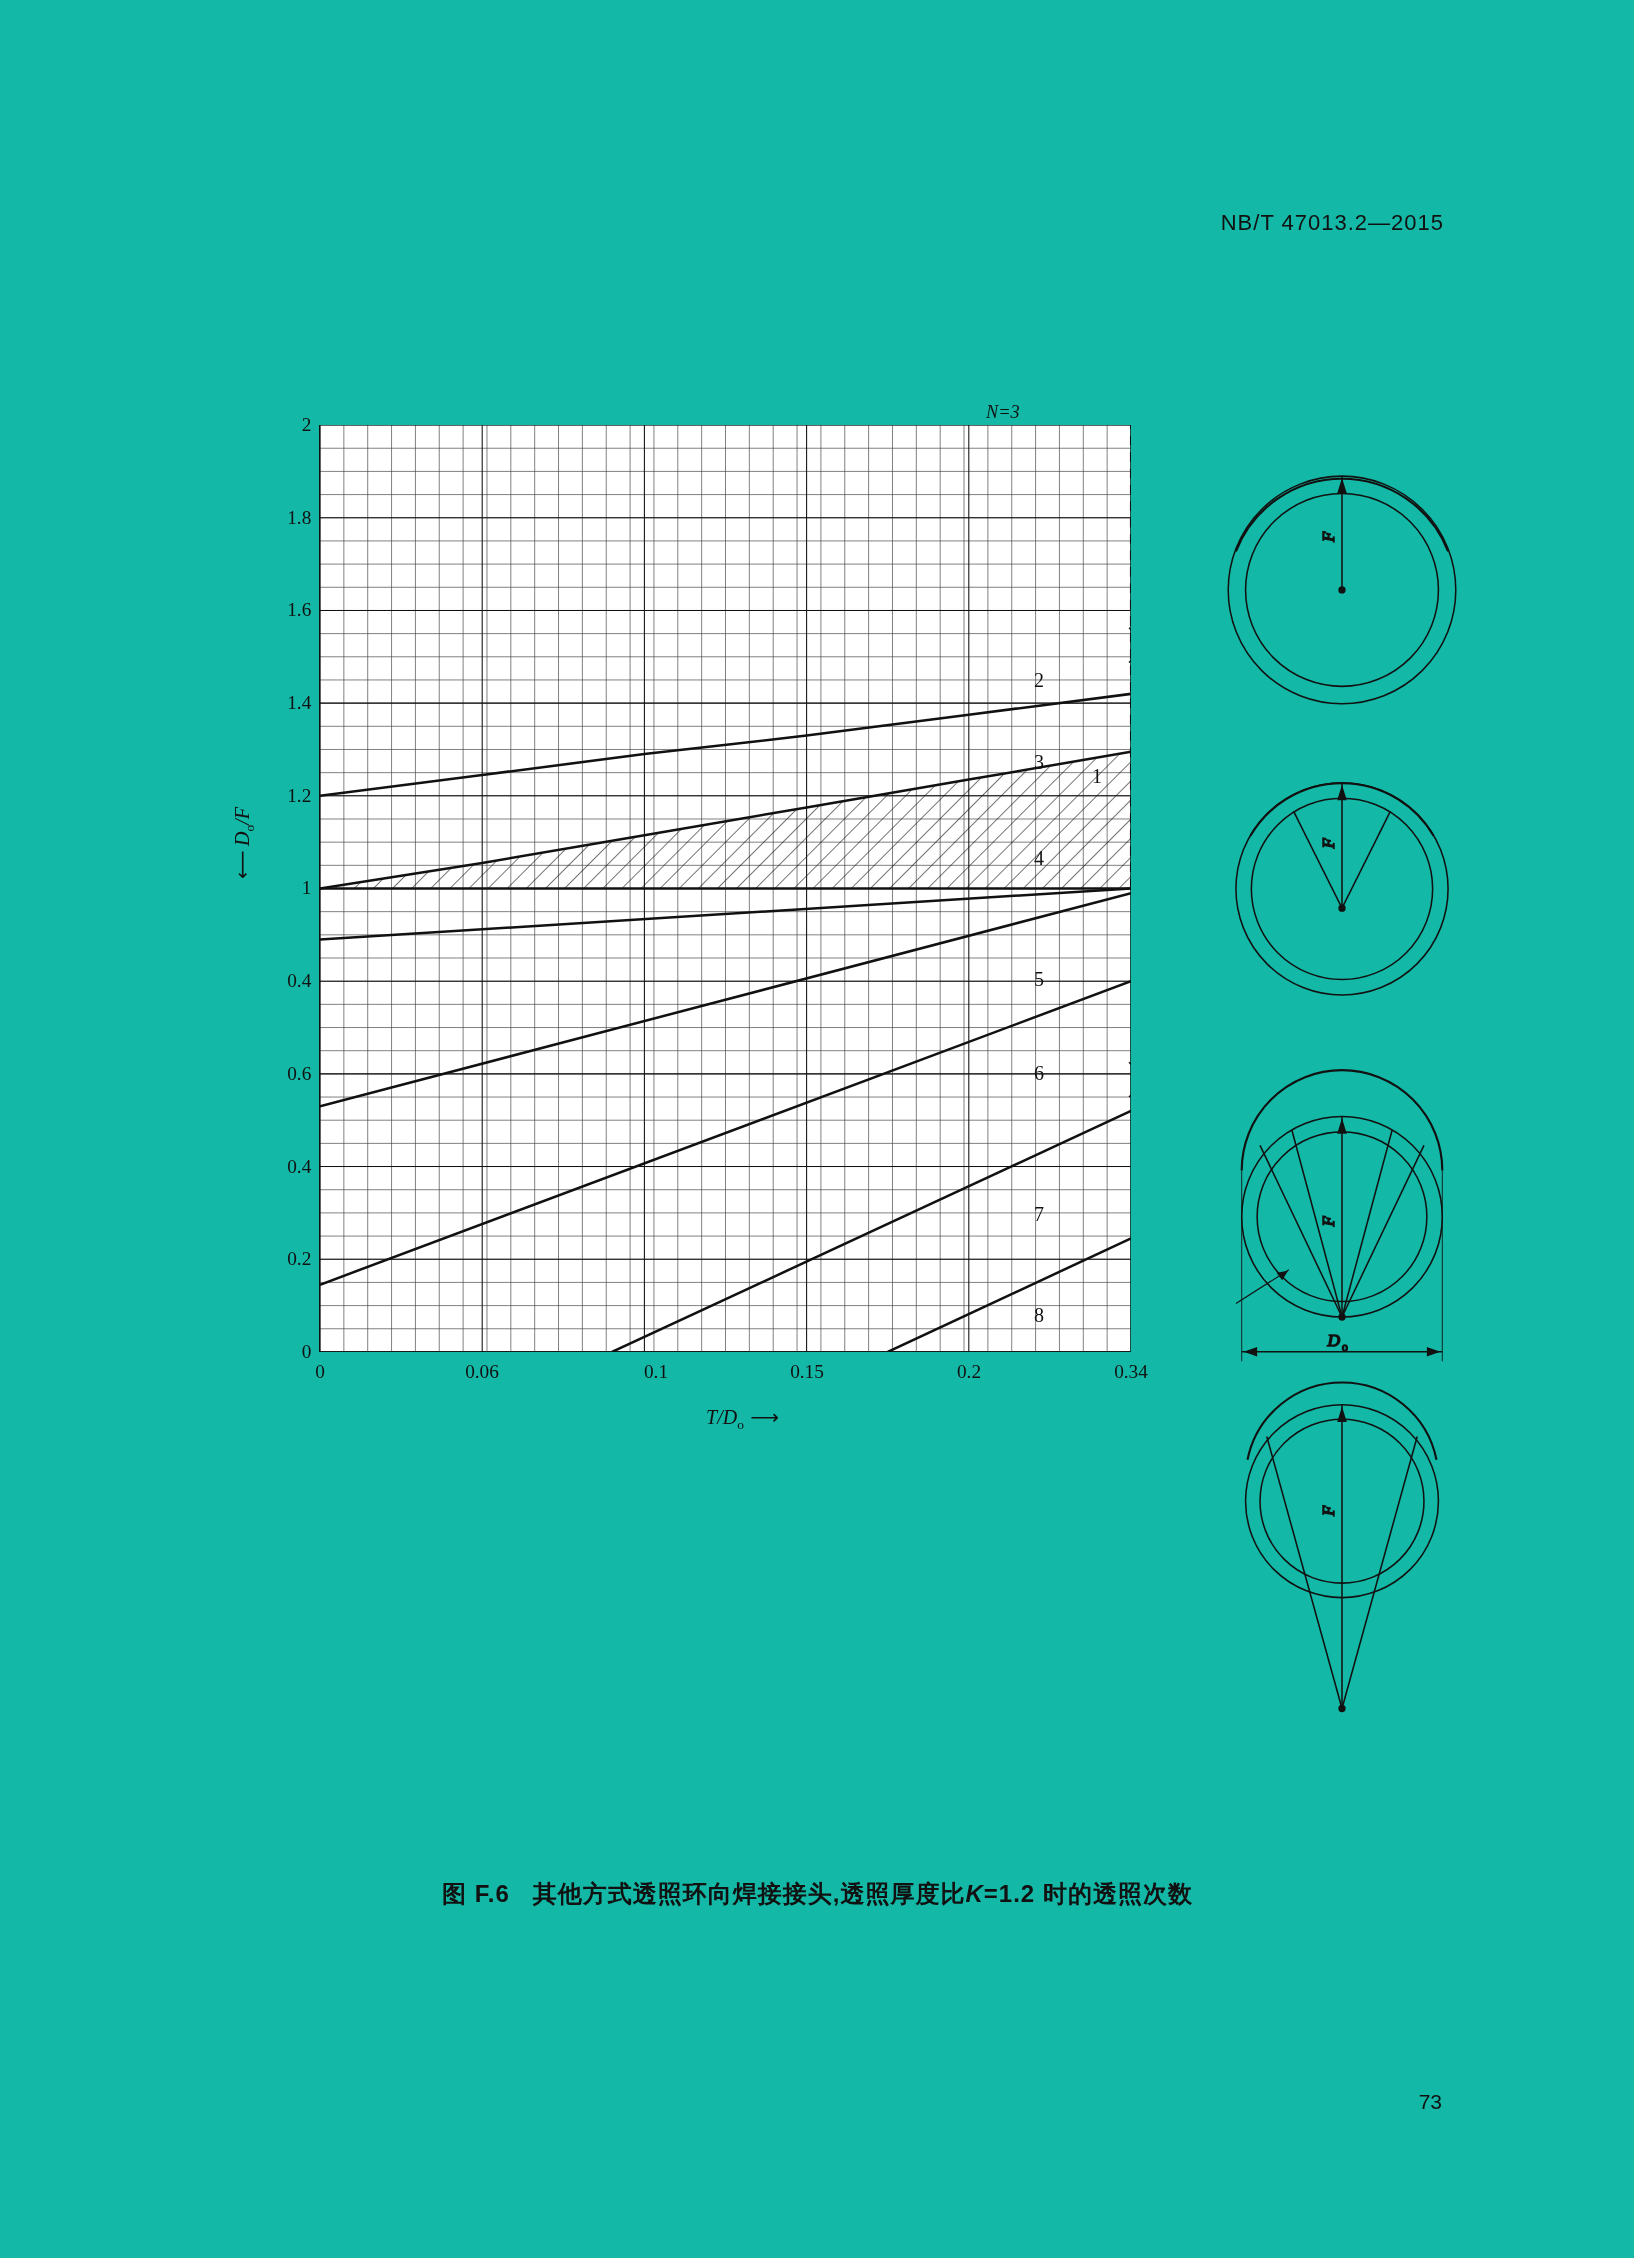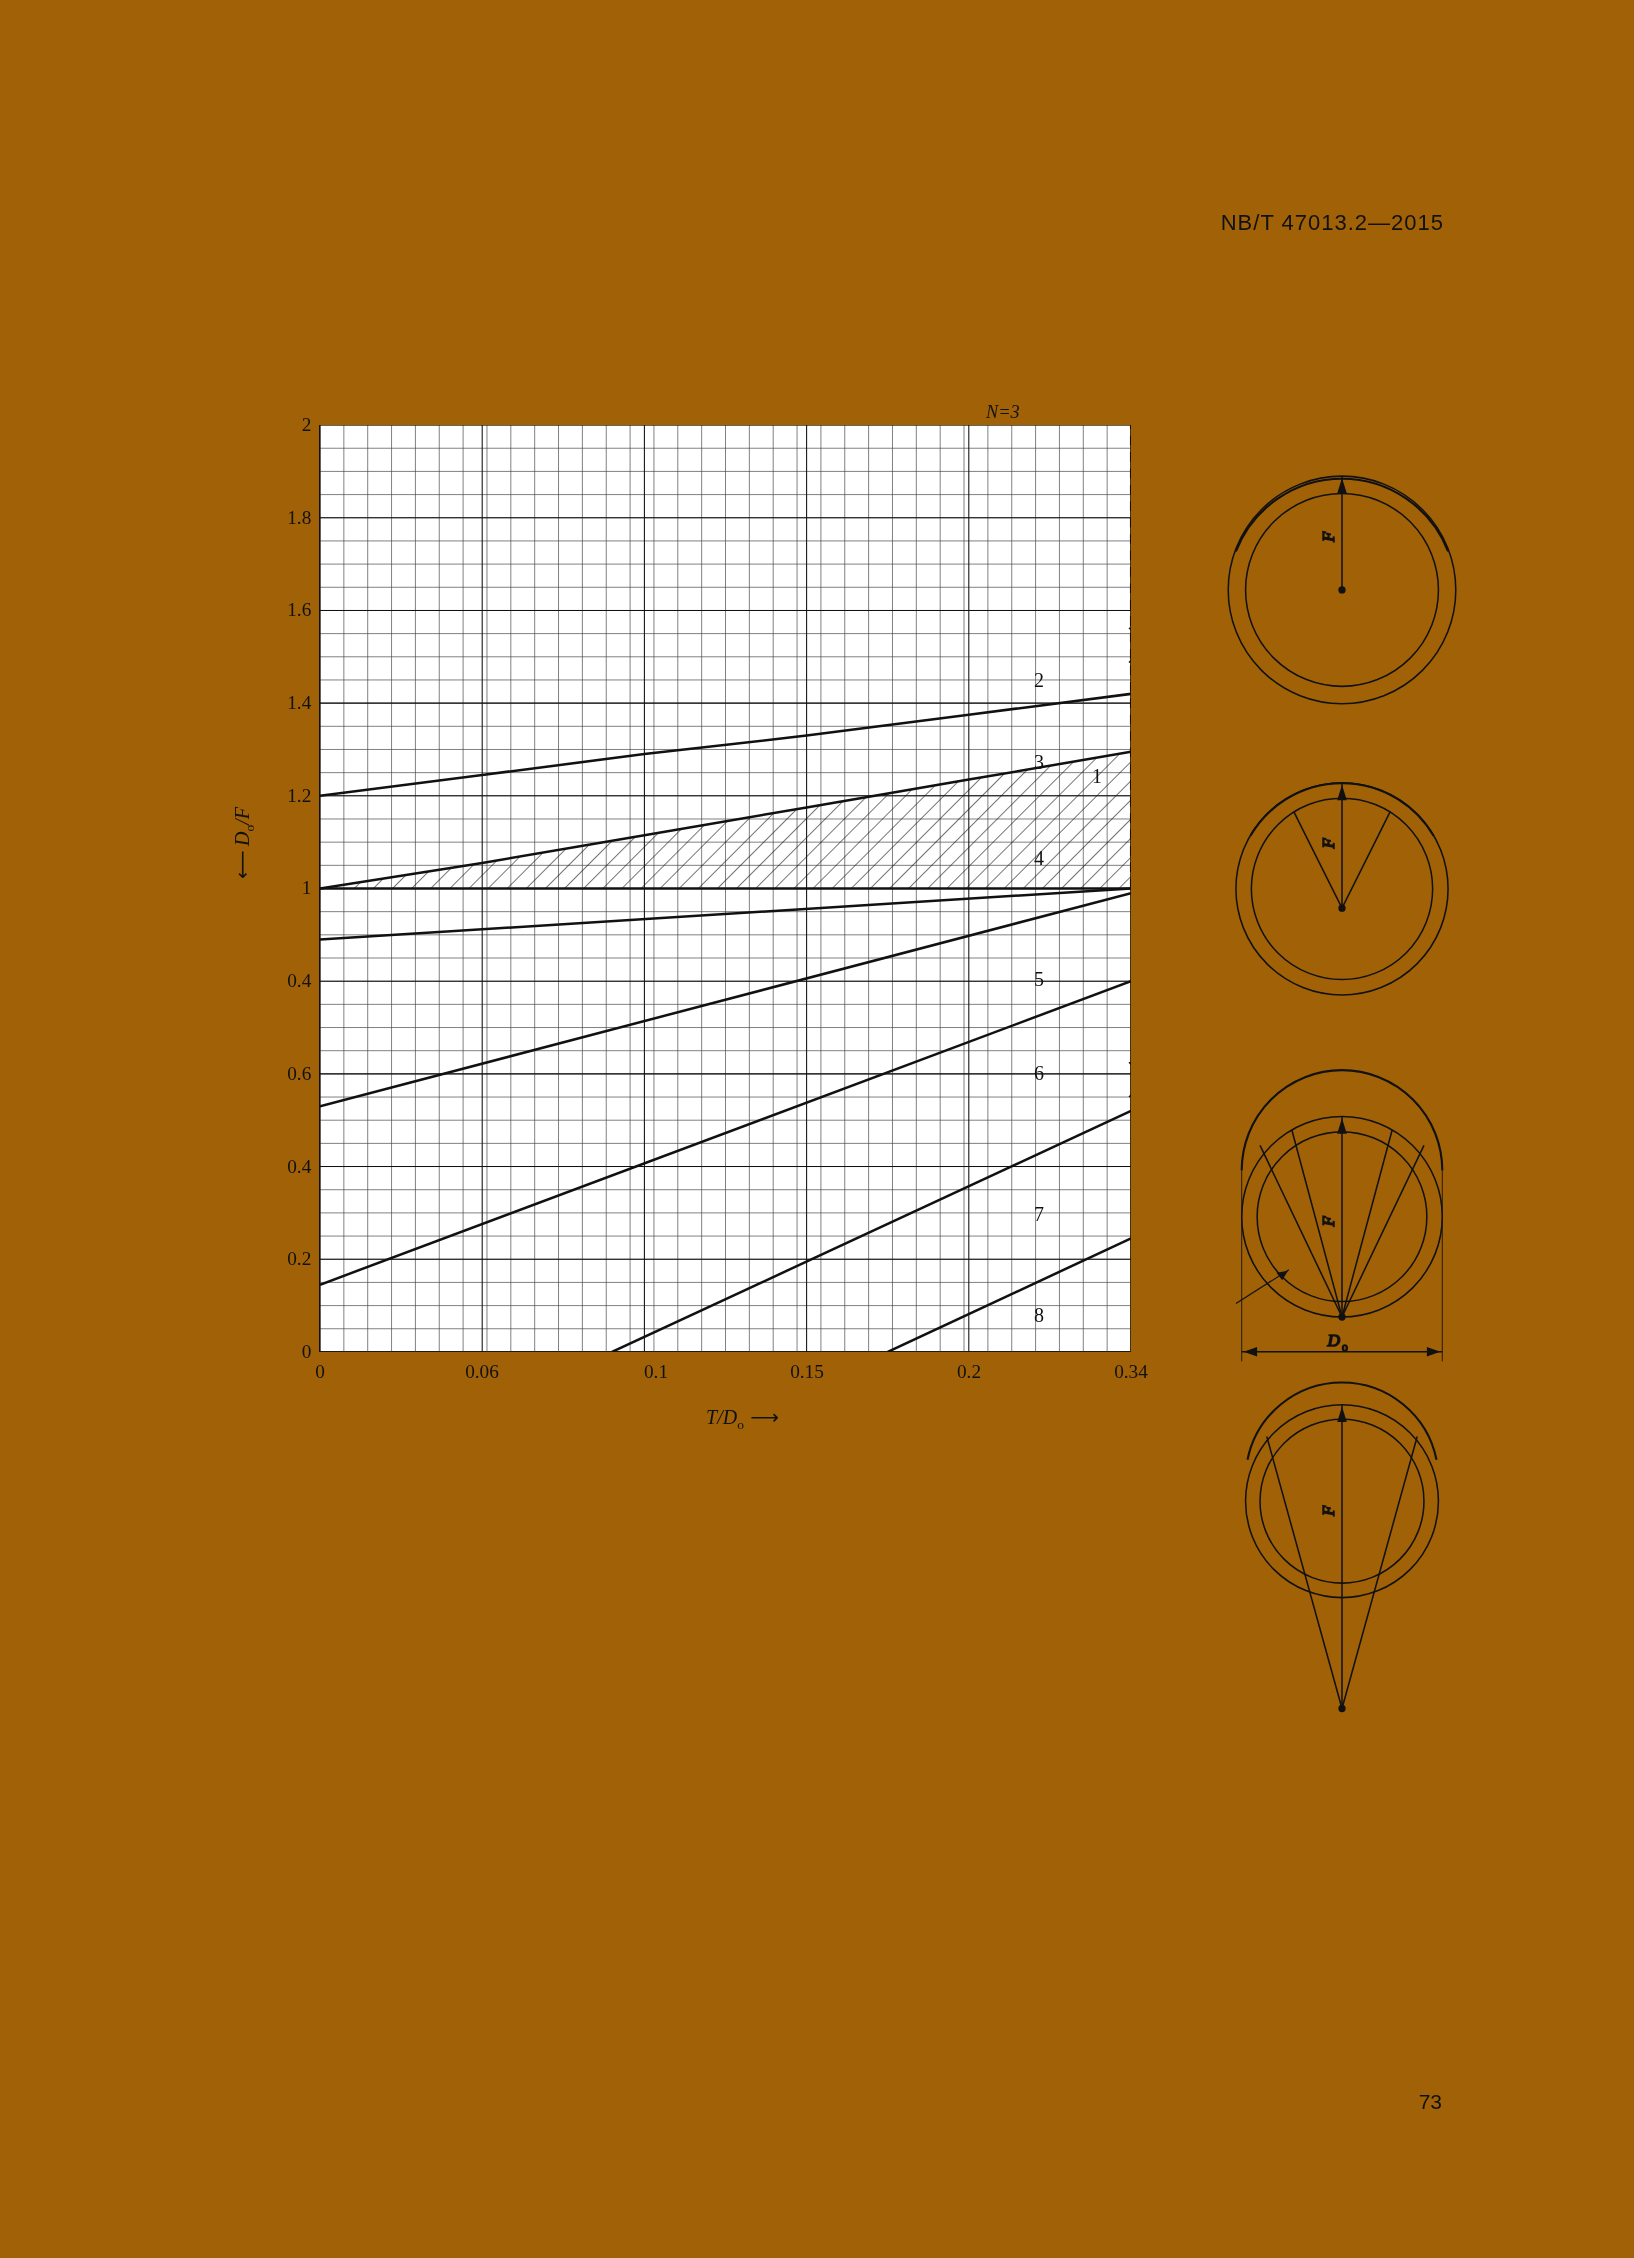--- a/index.html
+++ b/index.html
@@ -1,17 +1,17 @@
 <!DOCTYPE html>
 <html><head>
 <meta charset="utf-8">
 <style>
   html,body{margin:0;padding:0;background:#fff;}
   body{width:1635px;height:2258px;position:relative;font-family:"Liberation Serif",serif;color:#111;}
-  .page{position:absolute;inset:0;background:#a16207;}
+  .page{position:absolute;inset:0;background:#14b8a6;}
 
   .hdr-std{position:absolute;top:210px;right:191px;font-family:"Liberation Sans",sans-serif;font-size:22px;letter-spacing:1px;color:#111;}
 
   .chart-wrap{position:absolute;left:319px;top:425px;width:821px;height:966px;}
 
   .plot{position:absolute;left:0;top:0;width:811px;height:927px;border-left:1.9px solid #111;border-bottom:1.9px solid #111;box-sizing:border-box;background:#fff;}
 
   .plot svg{position:absolute;left:0;top:0;}
 
   .ytick{position:absolute;right:100%;transform:translateY(-50%);padding-right:8.7px;font-size:19.3px;font-family:"Liberation Serif",serif;}
@@ -253,17 +253,20 @@
         <line x1="140" y1="985" x2="140" y2="1300"></line>
         <polygon points="140,987 135,1003 145,1003" fill="#111" stroke="none"></polygon>
         <line x1="62" y1="1018" x2="140" y2="1300"></line>
         <line x1="218" y1="1018" x2="140" y2="1300"></line>
         <circle cx="140" cy="1300" r="3" fill="#111"></circle>
         <text x="132" y="1100" font-size="17" font-style="italic" font-family="Liberation Serif, serif" fill="#111" transform="rotate(-90 132 1100)">F</text>
       </g>
     </svg>
   </div>
 
+  <div class="caption">
+    <span>图 F.6</span>&nbsp;&nbsp;&nbsp;<span>其他方式透照环向焊接接头,透照厚度比</span><span class="it">K</span><span>=1.2 时的透照次数</span>
+  </div>
 
   <div class="pageno">73</div>
 
 </div>
 
 
 </body></html>

